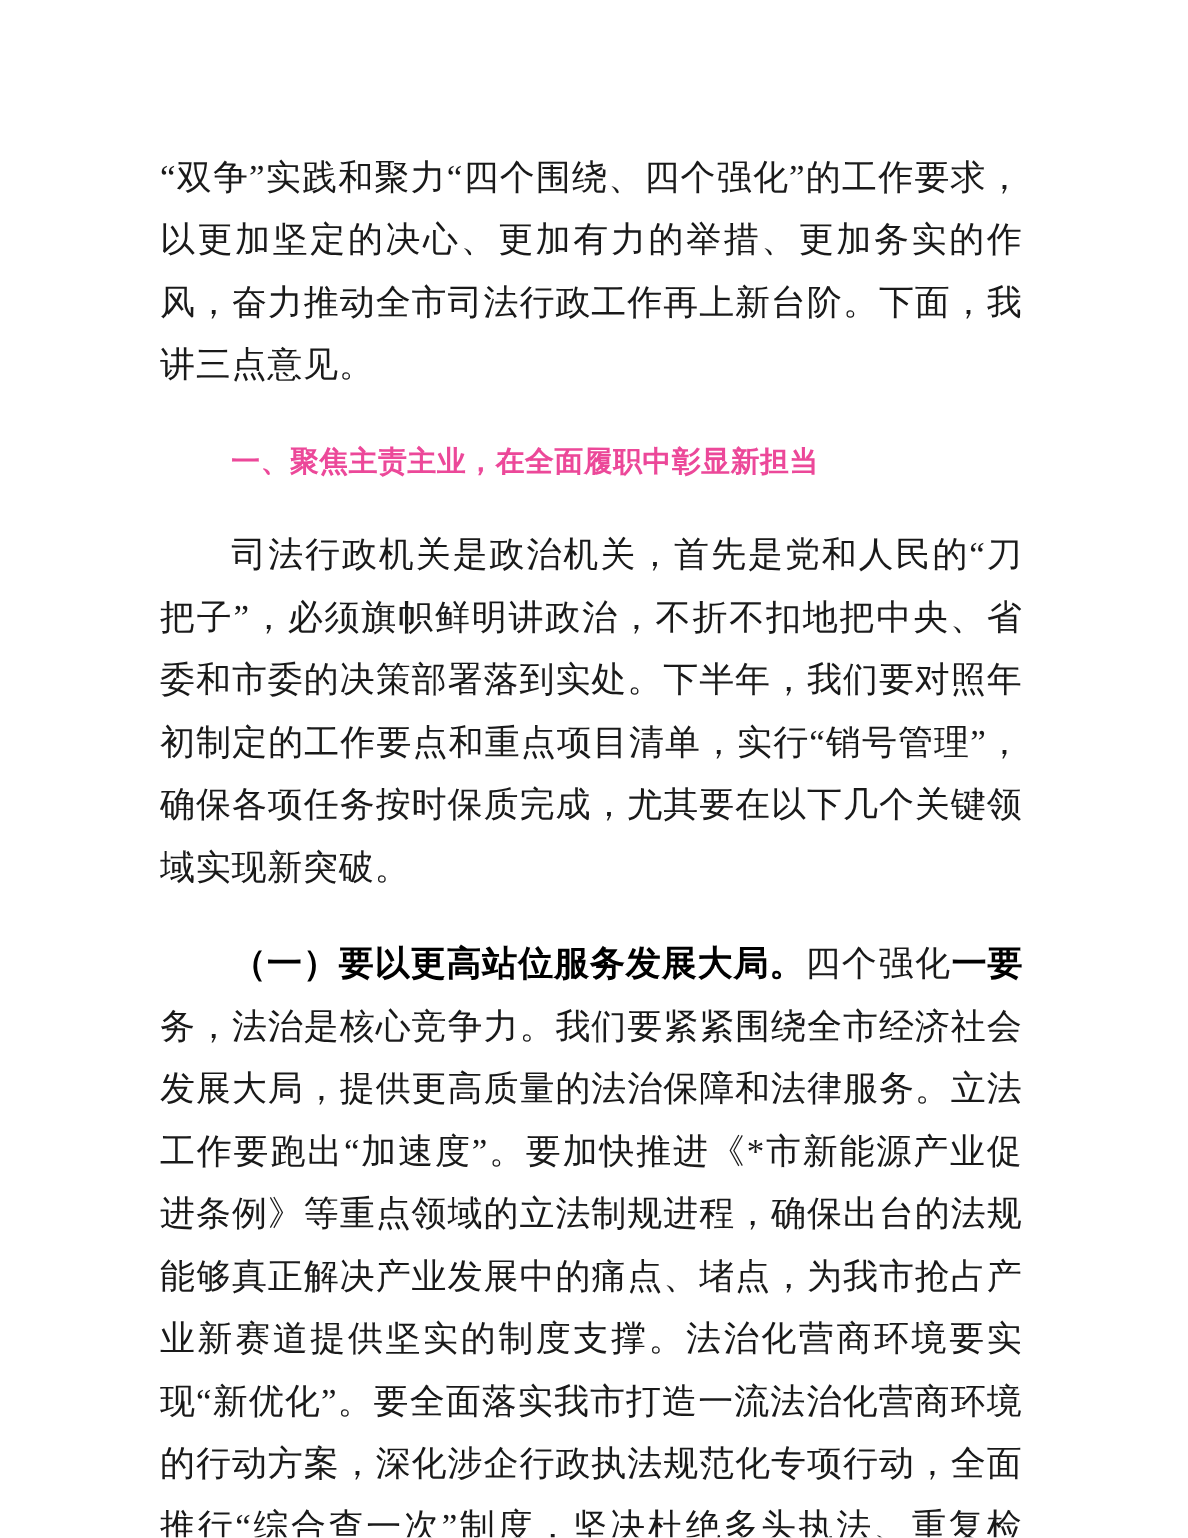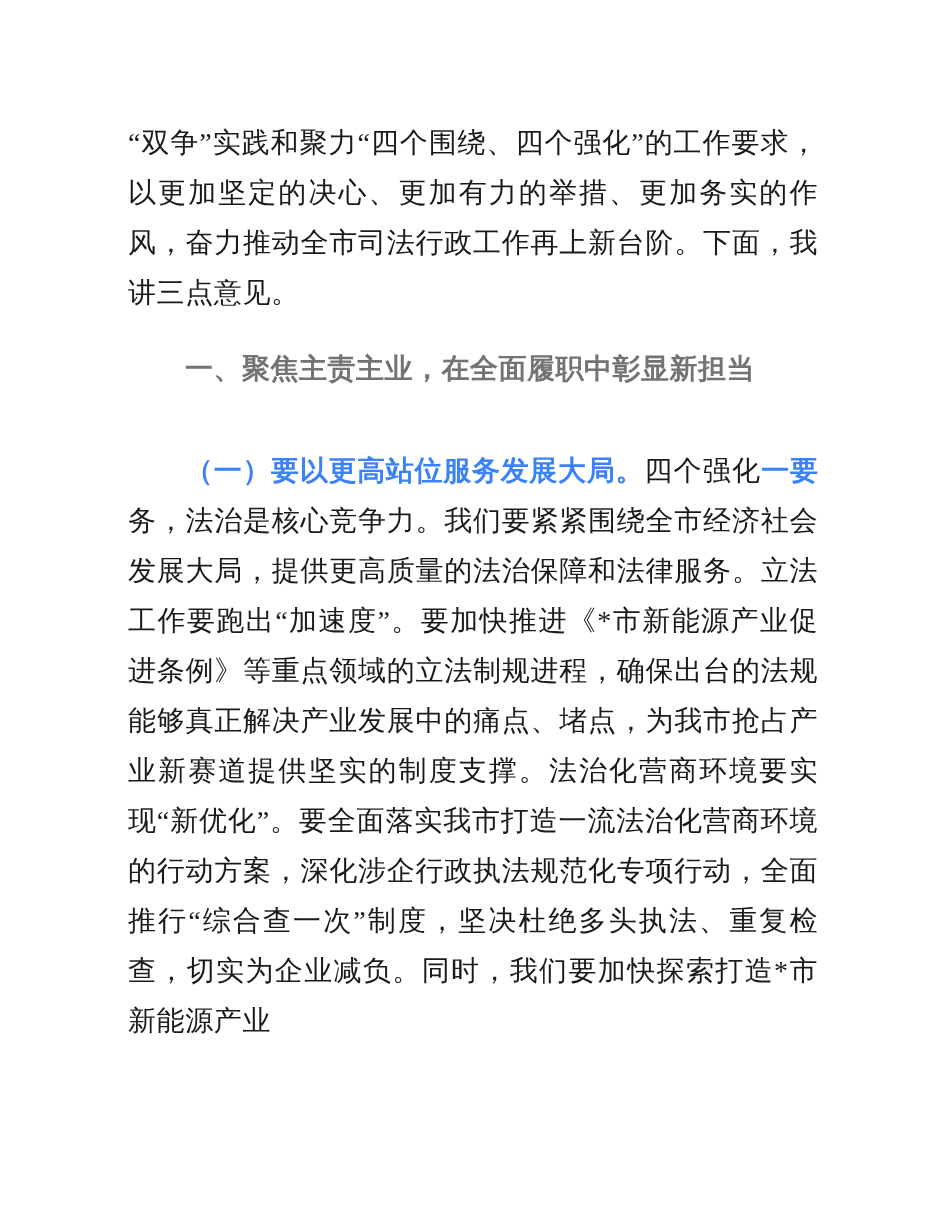--- a/index.html
+++ b/index.html
@@ -37,52 +37,53 @@
     margin: 0;
     letter-spacing: 0.6px;
     font-weight: 400;
     -webkit-font-smoothing: antialiased;
   }
   .para.first {
     text-indent: 0;
   }
   .heading {
     font-family: "Liberation Sans", "DejaVu Sans", sans-serif;
-    font-size: 28px;
+    font-size: 23px;
     line-height: 50px;
     font-weight: 700;
-    color: #737373;
+    color: #ec4899;
     text-indent: 57px;
     margin: 0;
     letter-spacing: 0.5px;
   }
   .spacer-md { height: 26px; }
 
   
   .b {
     font-family: Liberation Sans, sans-serif;
     font-weight: 700;
-    color: #3b82f6;
+    color: #000000;
     letter-spacing: 0;
   }
 </style>
 </head>
 <body>
 
 <div class="page">
   <div class="content">
 
     <p class="para first">“双争”实践和聚力“四个围绕、四个强化”的工作要求，以更加坚定的决心、更加有力的举措、更加务实的作风，奋力推动全市司法行政工作再上新台阶。下面，我讲三点意见。</p>
 
     <div class="spacer-md"></div>
 
     <h2 class="heading">一、聚焦主责主业，在全面履职中彰显新担当</h2>
 
     <div class="spacer-md"></div>
 
+    <p class="para">司法行政机关是政治机关，首先是党和人民的“刀把子”，必须旗帜鲜明讲政治，不折不扣地把中央、省委和市委的决策部署落到实处。下半年，我们要对照年初制定的工作要点和重点项目清单，实行“销号管理”，确保各项任务按时保质完成，尤其要在以下几个关键领域实现新突破。</p>
 
     <div class="spacer-md"></div>
 
     <p class="para">
       <span class="b">（一）要以更高站位服务发展大局。</span><span>四个强化</span><span class="b">一要</span><span>务，法治是核心竞争力。我们要紧紧围绕全市经济社会发展大局，提供更高质量的法治保障和法律服务。立法工作要跑出“加速度”。要加快推进《*市新能源产业促进条例》等重点领域的立法制规进程，确保出台的法规能够真正解决产业发展中的痛点、堵点，为我市抢占产业新赛道提供坚实的制度支撑。法治化营商环境要实现“新优化”。要全面落实我市打造一流法治化营商环境的行动方案，深化涉企行政执法规范化专项行动，全面推行“综合查一次”制度，坚决杜绝多头执法、重复检查，切实为企业减负。同时，我们要加快探索打造*市新能源产业</span>
     </p>
 
   </div>
 </div>
 

